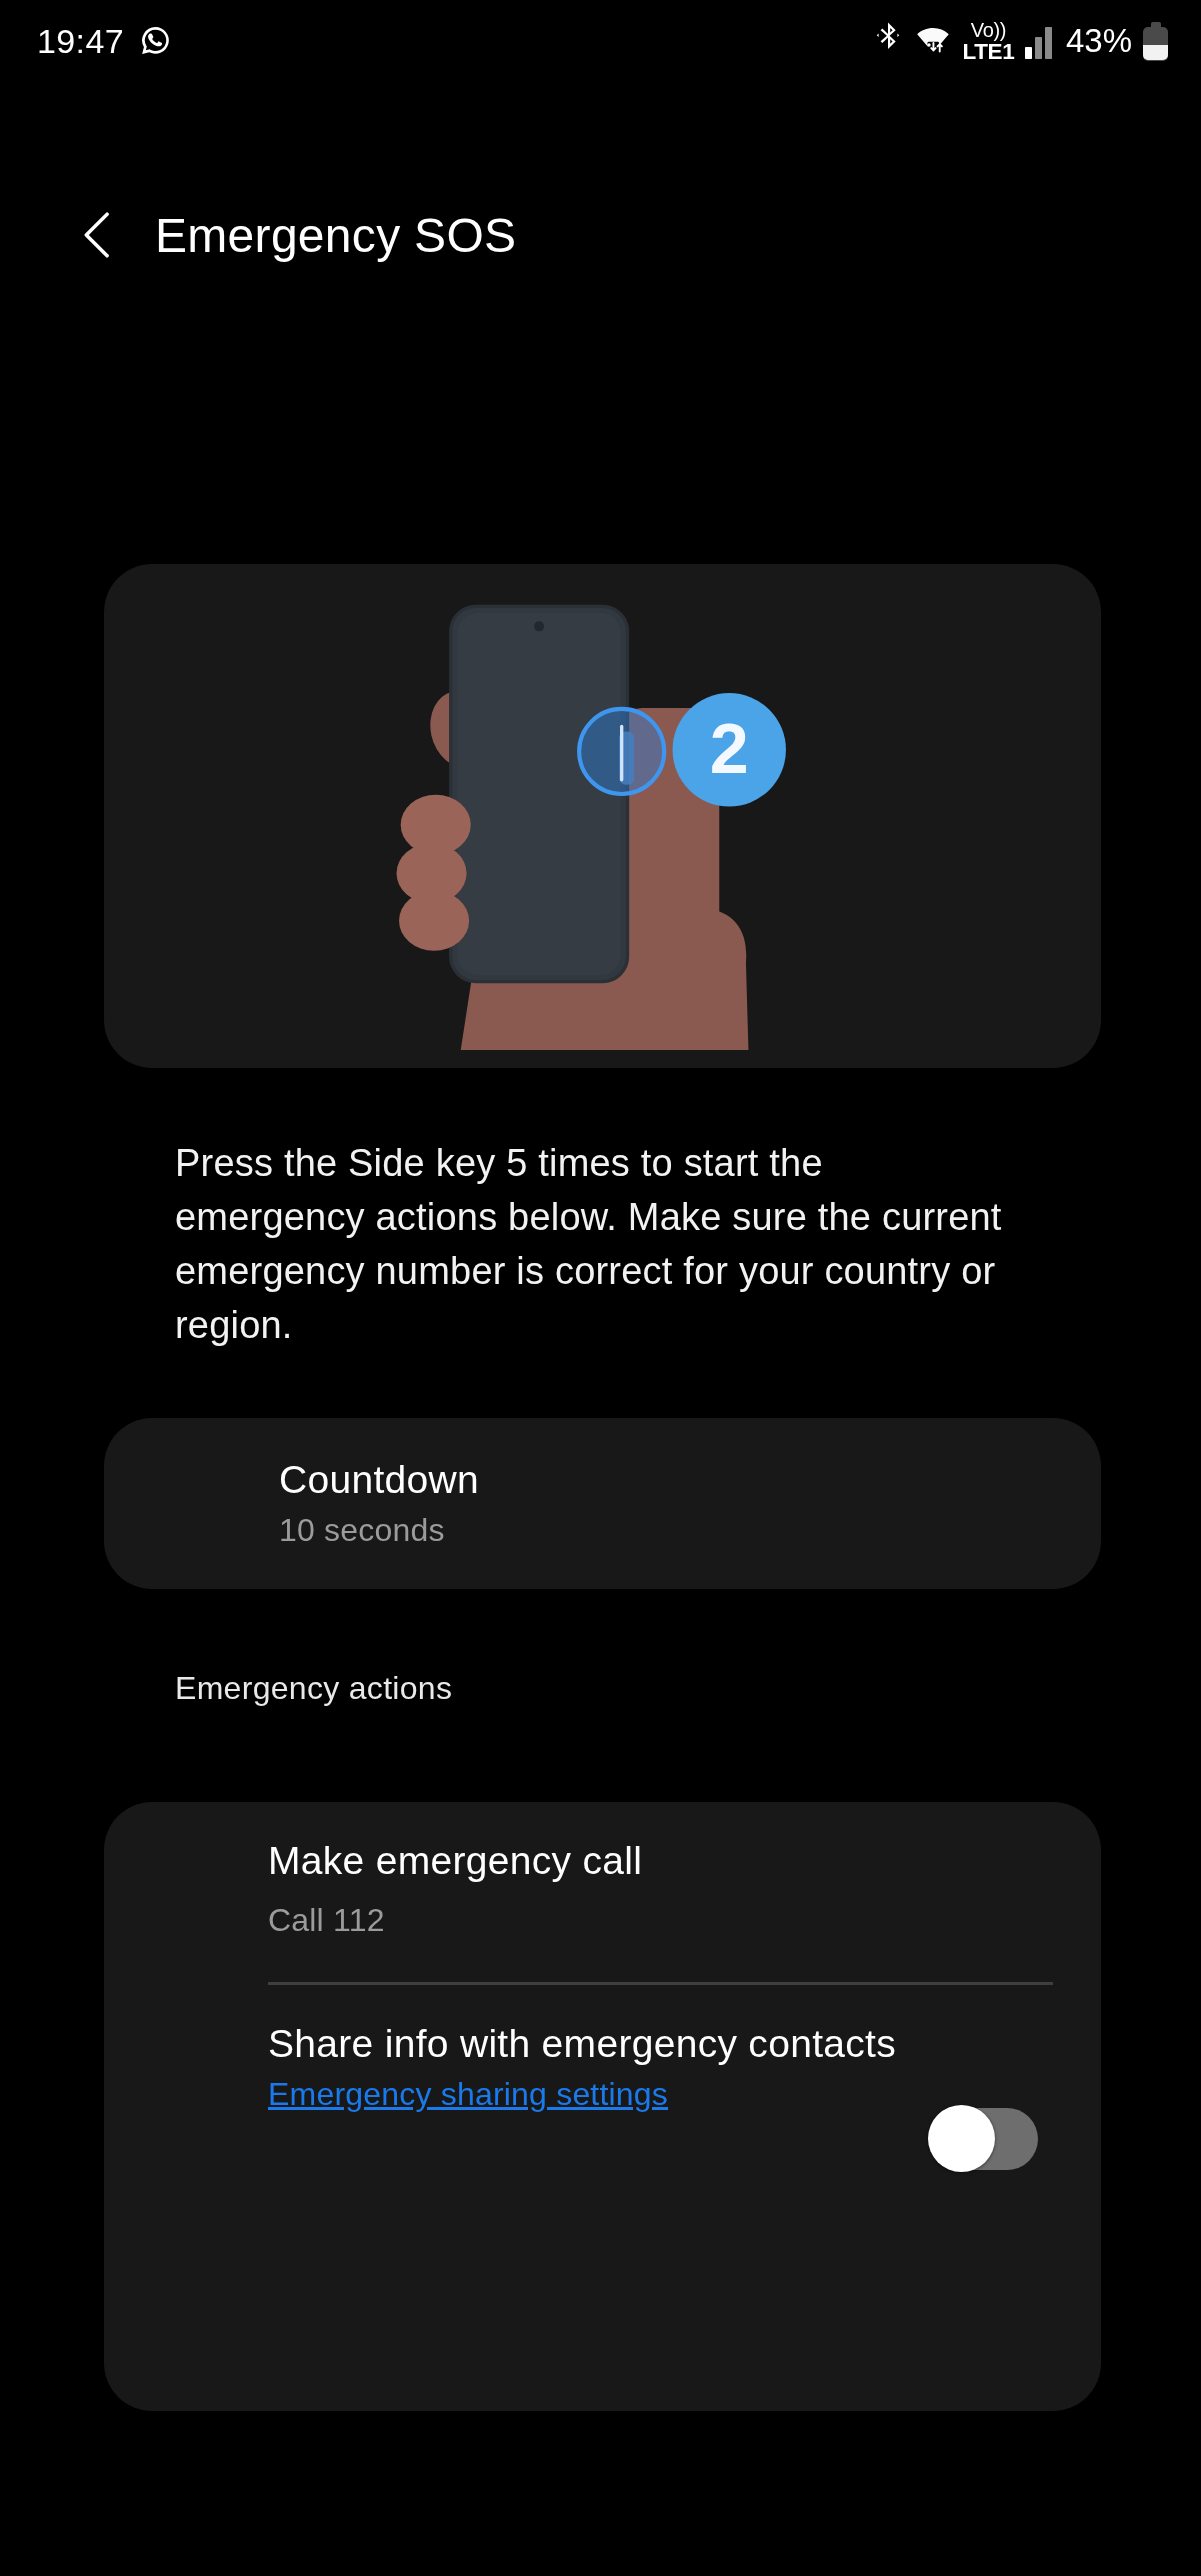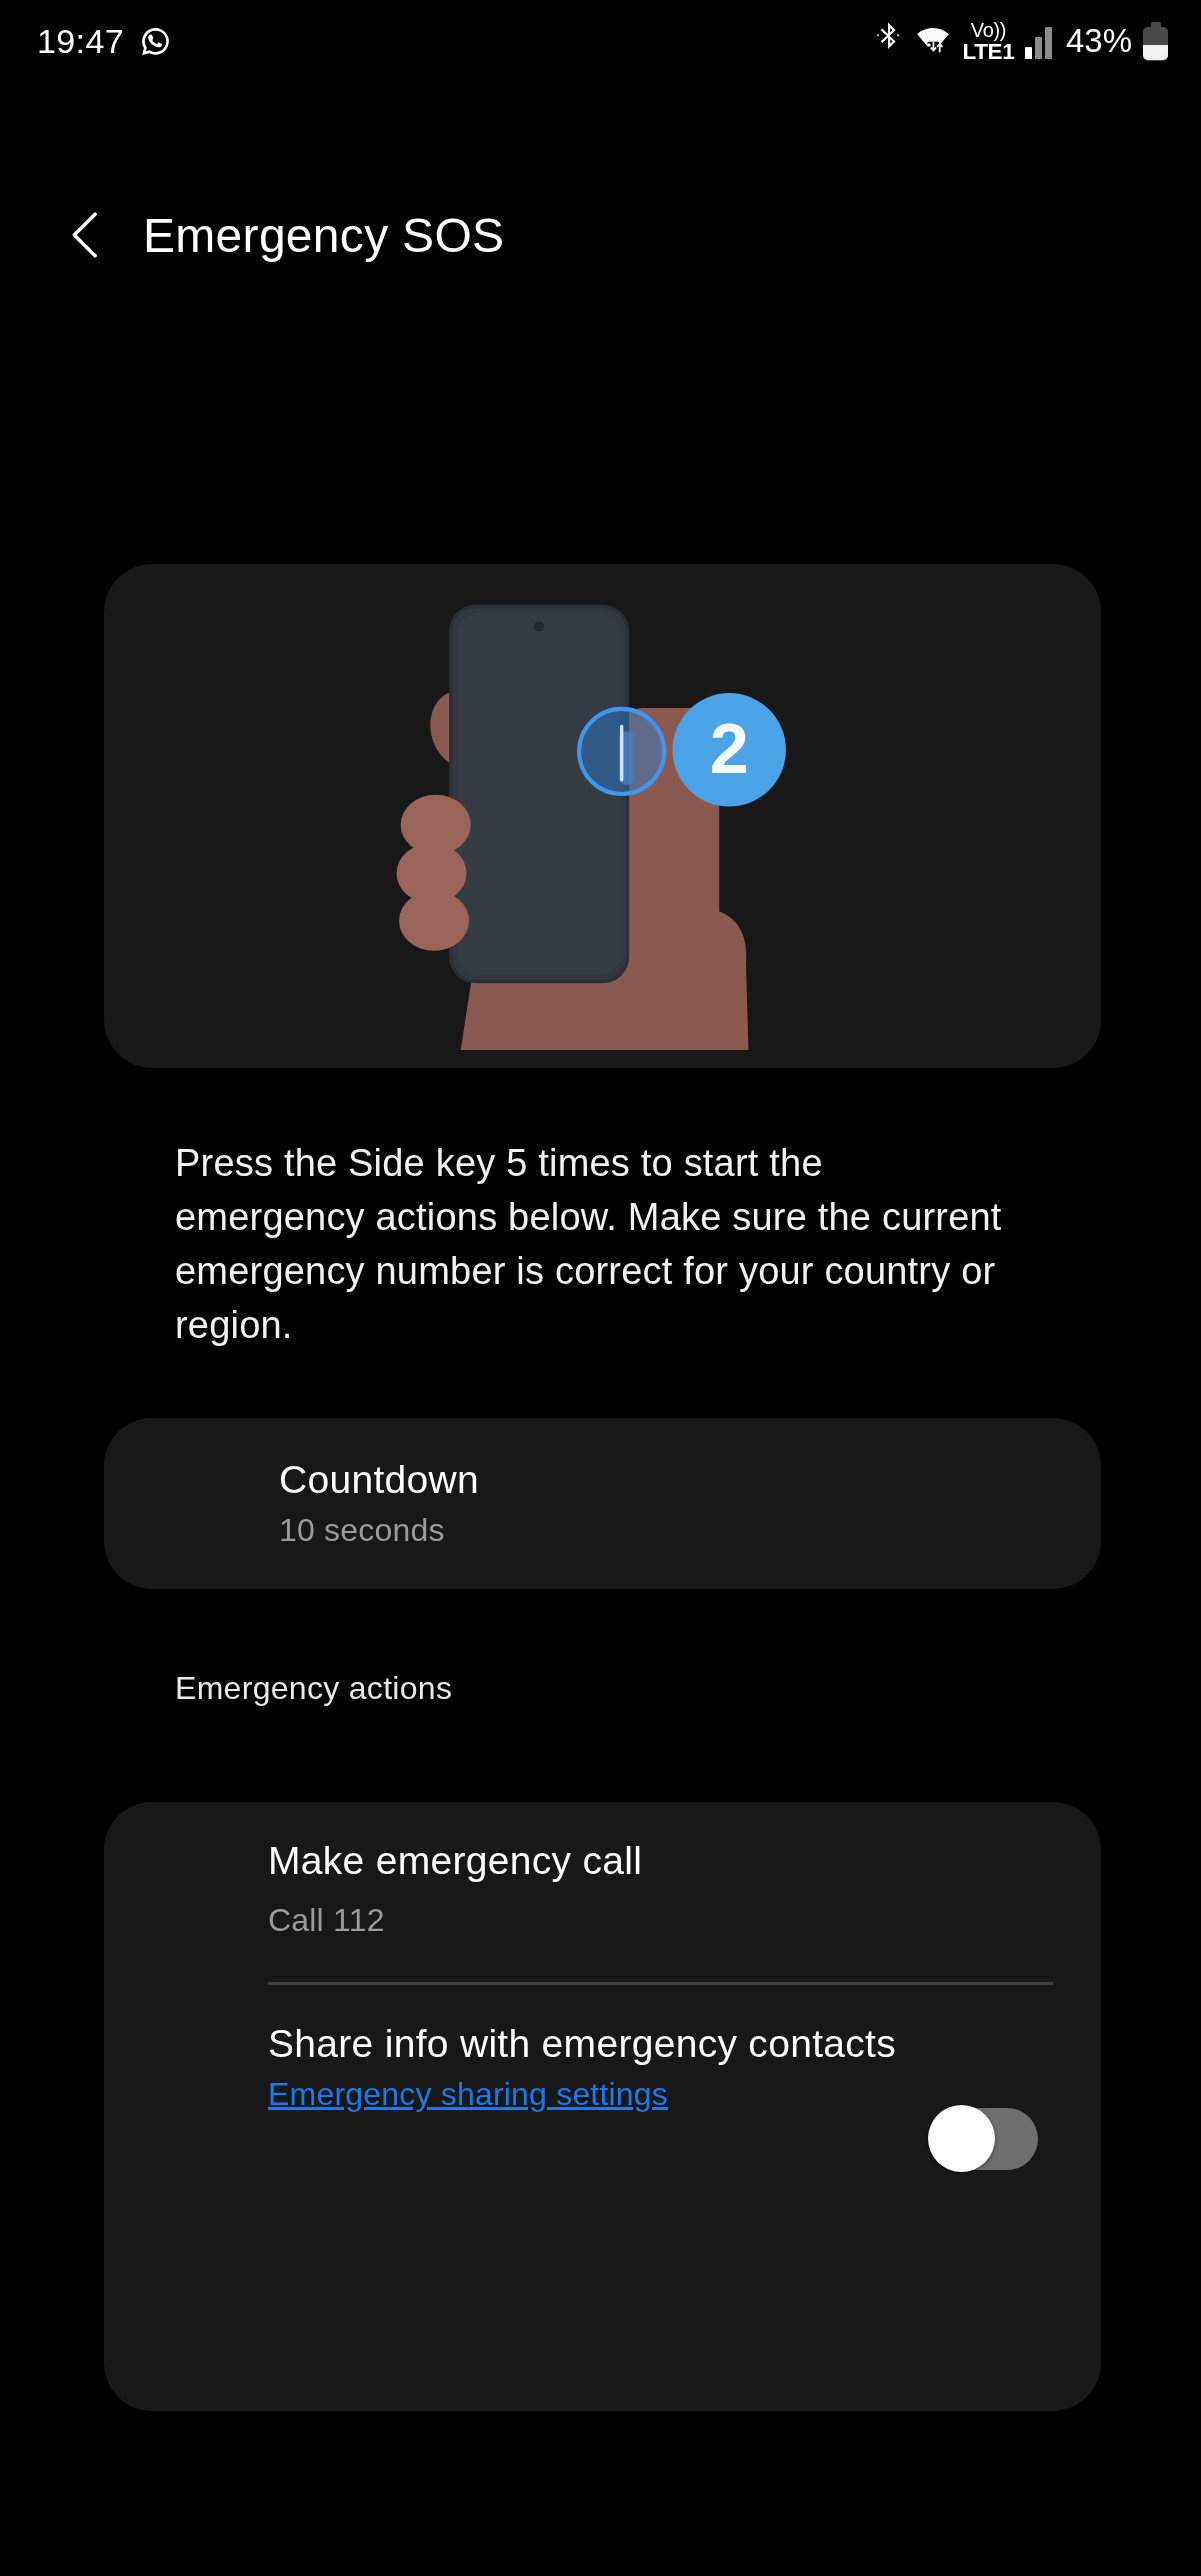--- a/index.html
+++ b/index.html
@@ -10,27 +10,27 @@
     overflow:hidden;
   }
   .screen { position:relative; width:1201px; height:2576px; background:#000; }
 
   
   .statusbar {
     position:absolute; top:0; left:0; width:1201px; height:83px;
     display:flex; align-items:center; justify-content:space-between;
     padding:0 33px 0 37px;
   }
-  .sb-left { display:flex; align-items:flex-end; gap:15px; }
+  .sb-left { display:flex; align-items:center; gap:15px; }
   .sb-clock { color:#fff; font-size:34px; letter-spacing:0.4px; font-weight:400; }
   .sb-right { display:flex; align-items:center; gap:11px; }
   .sb-pct { color:#fff; font-size:33px; letter-spacing:0px; margin-left:3px; }
 
   
-  .header { position:absolute; top:185px; left:0; width:1201px; height:100px; display:flex; align-items:center; }
+  .header { position:absolute; top:185px; left:0; width:1201px; height:100px; display:flex; align-items:center;padding-left:12px; }
   .back-btn { width:75px; height:75px; margin-left:48px; display:flex; align-items:center; justify-content:center; }
   .page-title { color:#fff; font-size:48px; font-weight:400; margin-left:20px; letter-spacing:0.3px; }
 
   
   .card { position:absolute; left:104px; width:997px; background:#181818; }
 
   
   .card-master { top:342px; height:167px; border-radius:83px;
     display:flex; align-items:center; justify-content:space-between; padding:0 57px 0 72px; }
   .master-label { font-size:40px; color:#dfa8f4; letter-spacing:0.3px; }

